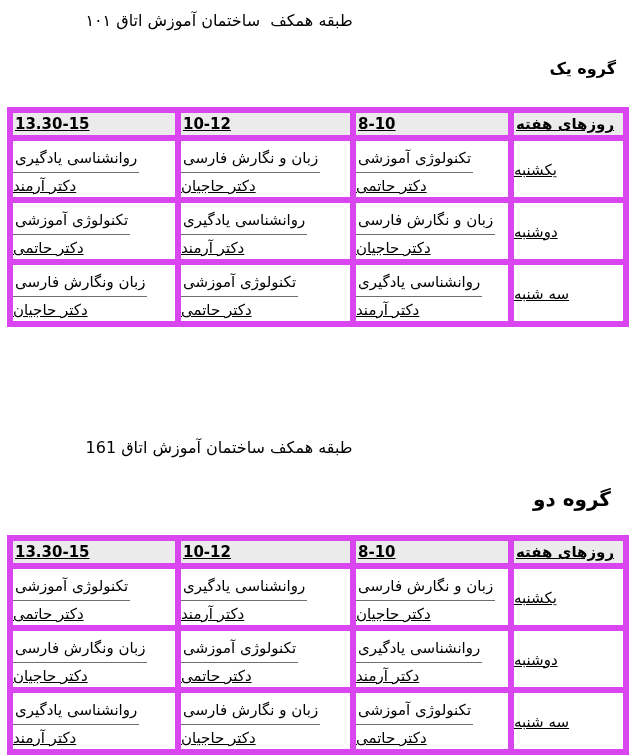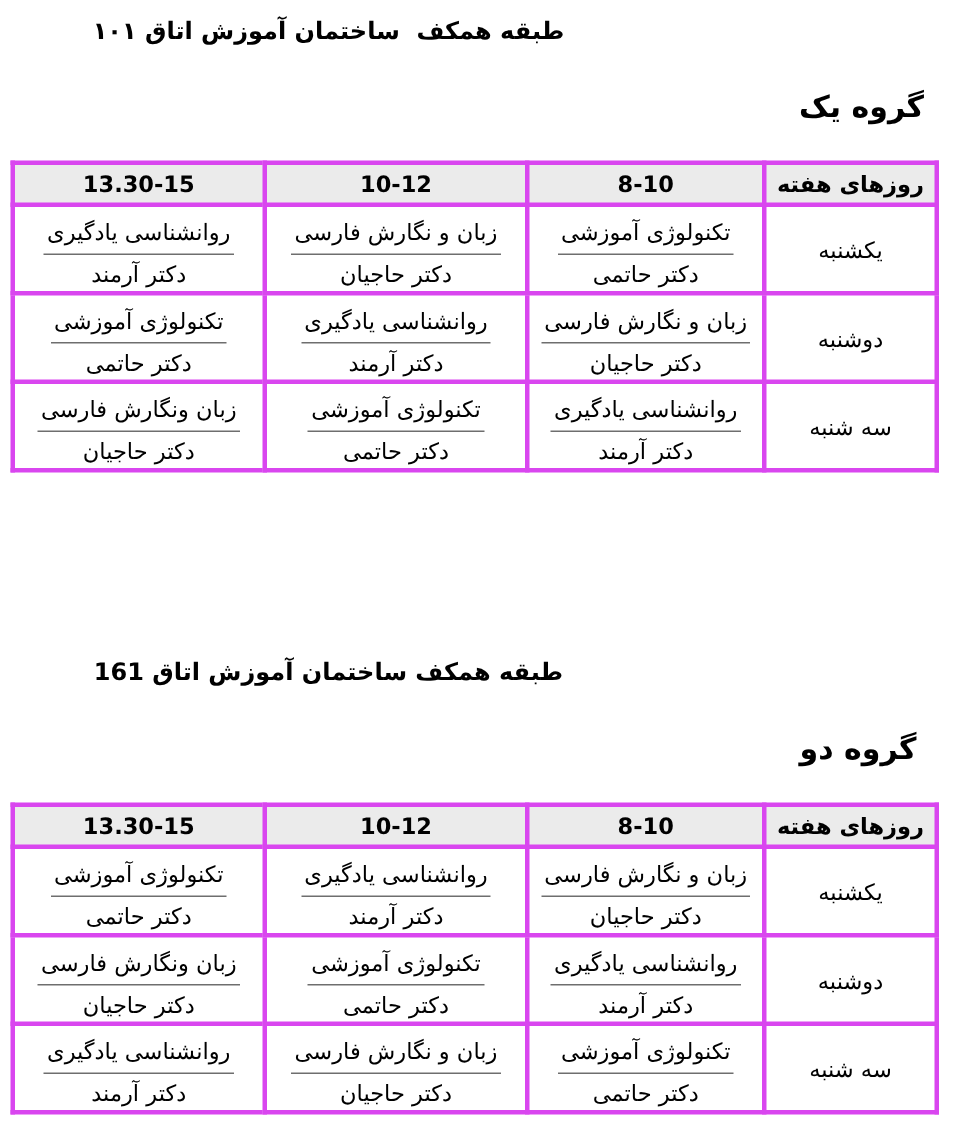--- a/index.html
+++ b/index.html
@@ -9,47 +9,48 @@
     position: relative;
     font-family: "DejaVu Sans", sans-serif;
     color: #000;
     direction: rtl;
     overflow: hidden;
   }
   .section-title {
     position: absolute;
     left: 0; width: 438px;
     text-align: center;
-    font-weight: bold;
+    font-weight: normal;
     font-size: 16px;
     white-space: pre-wrap;
   }
   .title-1 { top: 11px; }
   .title-2 { top: 438px; }
   .group-label {
     position: absolute;
     font-weight: bold;
   }
-  .group-1 { top: 59px; right: 24px; font-size: 20px; }
+  .group-1 { top: 59px; right: 24px; font-size: 16px; }
   .group-2 { top: 487px; right: 29px; font-size: 20px; }
   table.schedule {
     position: absolute;
     left: 7px;
     width: 616px;
     border-collapse: collapse;
     table-layout: fixed;
     border: 2px solid #000;
     background: #fff;
   }
   .tbl-1 { top: 107px; }
   .tbl-2 { top: 535px; }
   table.schedule th, table.schedule td {
-    border: 3px solid #d946ef;
-    text-align: center;
+    border: 6px solid #d946ef;
+    text-align: left;
     vertical-align: top;
+    text-decoration: underline;
   }
   table.schedule th {
     height: 28px;
     background: #ebebeb;
     font-weight: bold;
     font-size: 15px;
     vertical-align: middle;
     padding: 2px 2px;
   }
   table.schedule td { height: 56px; font-size: 15px; }

